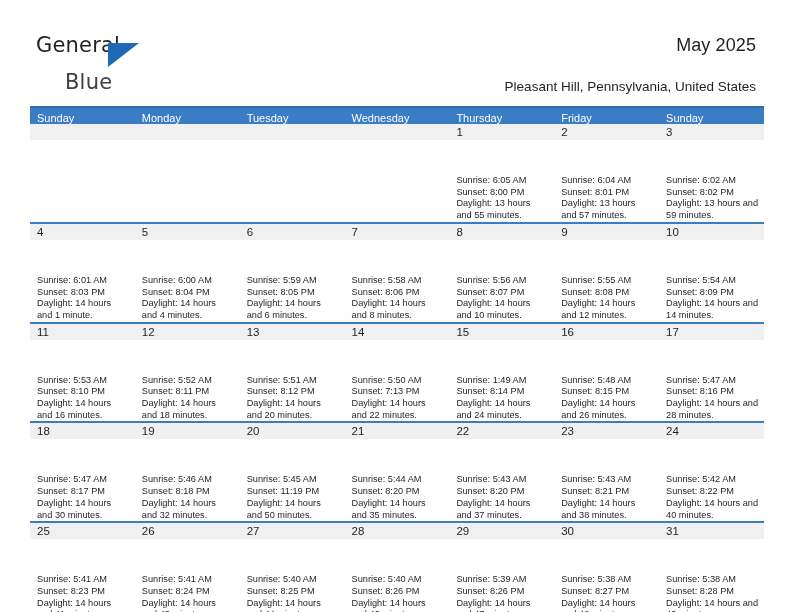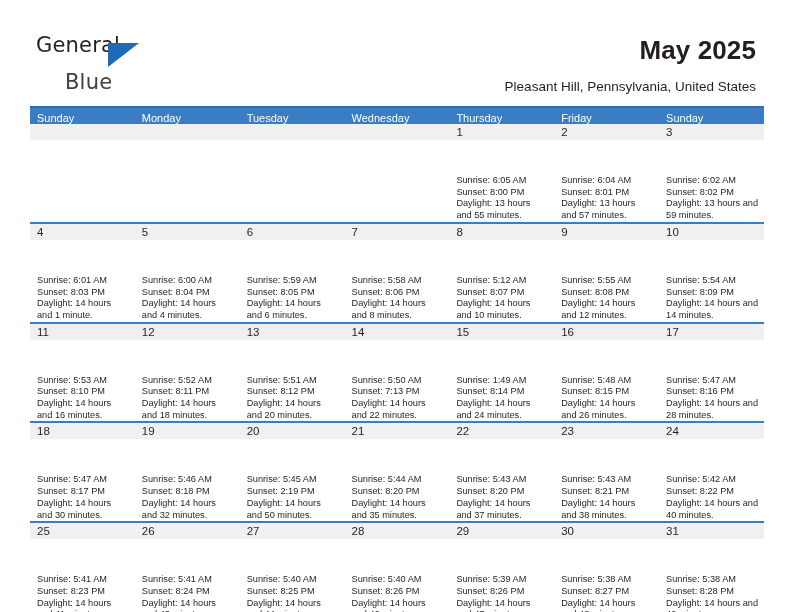--- a/index.html
+++ b/index.html
@@ -64,22 +64,22 @@
     width: 0;
     height: 0;
     border-left: 31px solid #1f6ab5;
     border-bottom: 24px solid transparent;
   }
 
   .title {
     position: absolute;
     right: 36px;
     top: 35px;
-    font-size: 26px;
-    font-weight: 700;
+    font-size: 18px;
+    font-weight: 400;
     color: #231f20;
     text-align: right;
     white-space: nowrap;
     letter-spacing: .1px;
   }
   .subtitle {
     position: absolute;
     right: 36px;
     top: 79px;
     font-size: 13.5px;
@@ -288,21 +288,21 @@
             <div>Sunrise: 5:58 AM</div>
             <div>Sunset: 8:06 PM</div>
             <div class="daylight">Daylight: 14 hours and 8 minutes.</div>
           </div>
         </div>
           </td>
         <td>
             <div class="cell">
           <div class="daynum-band">8</div>
           <div class="cell-body">
-            <div>Sunrise: 5:12 AM</div>
+            <div>Sunrise: 5:56 AM</div>
             <div>Sunset: 8:07 PM</div>
             <div class="daylight">Daylight: 14 hours and 10 minutes.</div>
           </div>
         </div>
           </td>
         <td>
             <div class="cell">
           <div class="daynum-band">9</div>
           <div class="cell-body">
             <div>Sunrise: 5:55 AM</div>
@@ -421,21 +421,21 @@
             <div>Sunset: 8:18 PM</div>
             <div class="daylight">Daylight: 14 hours and 32 minutes.</div>
           </div>
         </div>
           </td>
         <td>
             <div class="cell">
           <div class="daynum-band">20</div>
           <div class="cell-body">
             <div>Sunrise: 5:45 AM</div>
-            <div>Sunset: 2:19 PM</div>
+            <div>Sunset: 11:19 PM</div>
             <div class="daylight">Daylight: 14 hours and 50 minutes.</div>
           </div>
         </div>
           </td>
         <td>
             <div class="cell">
           <div class="daynum-band">21</div>
           <div class="cell-body">
             <div>Sunrise: 5:44 AM</div>
             <div>Sunset: 8:20 PM</div>

